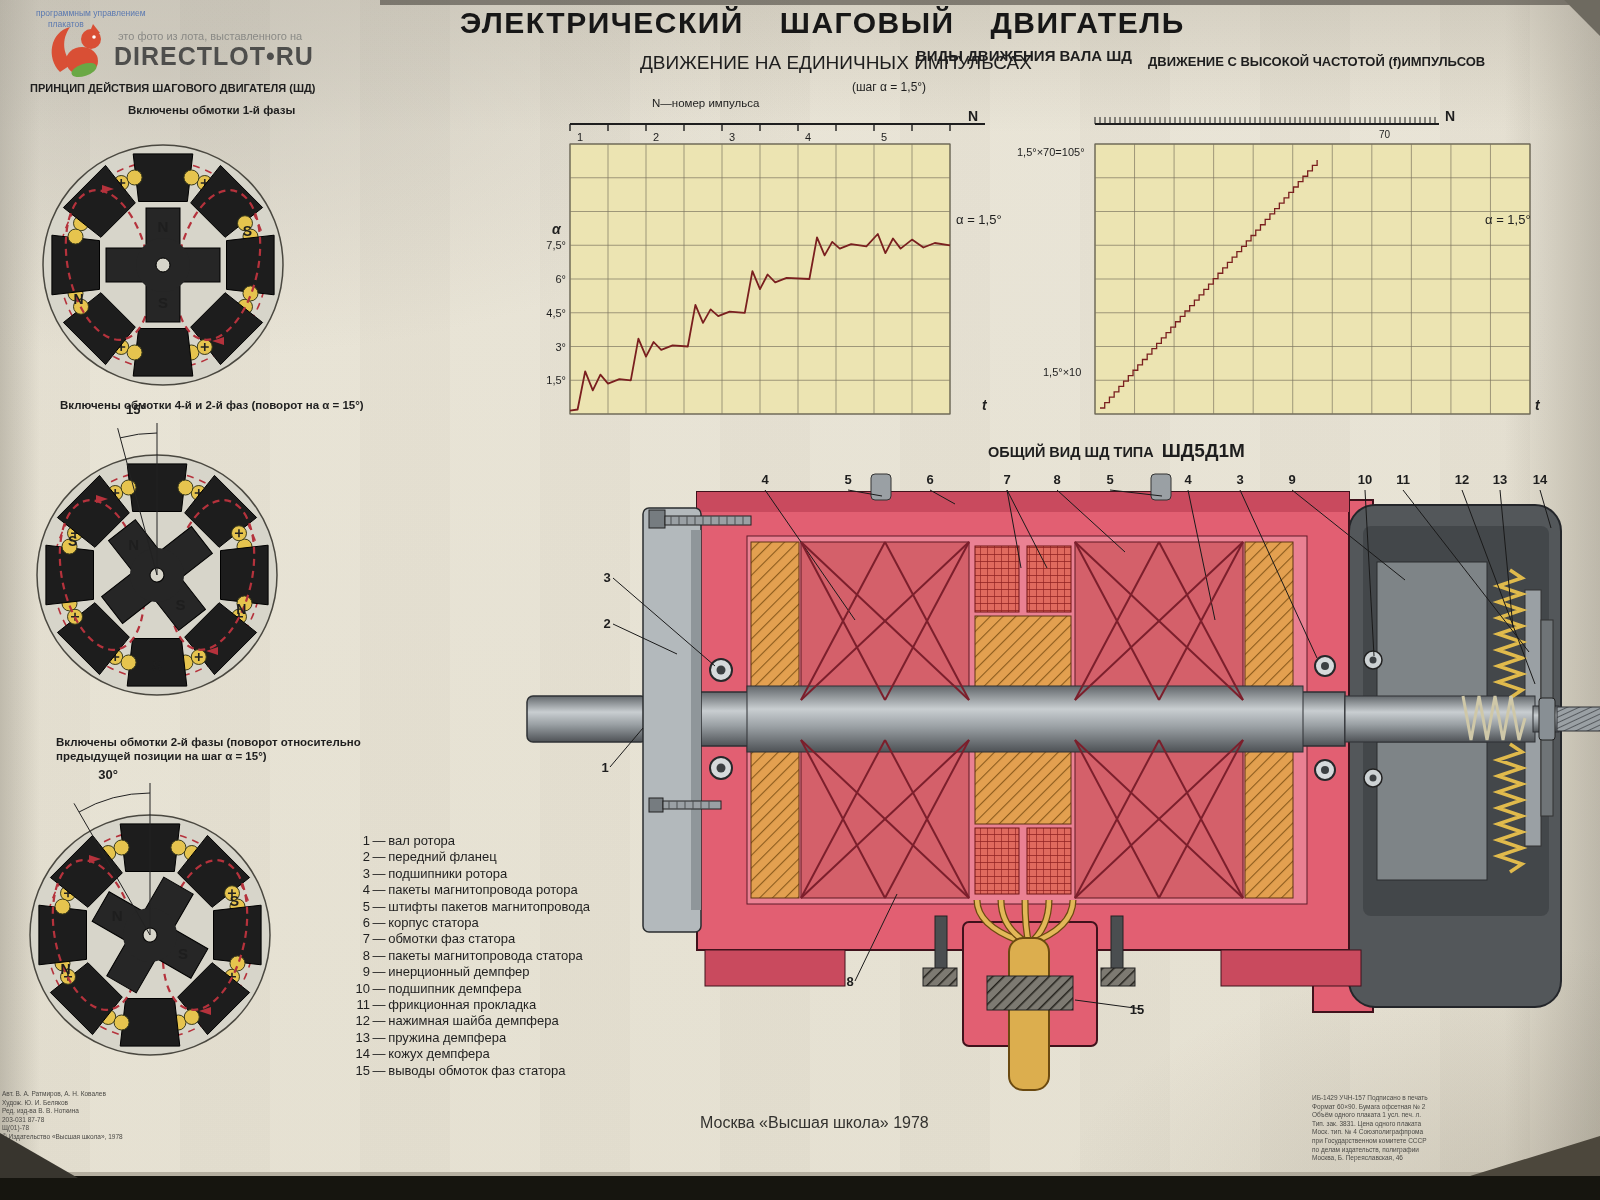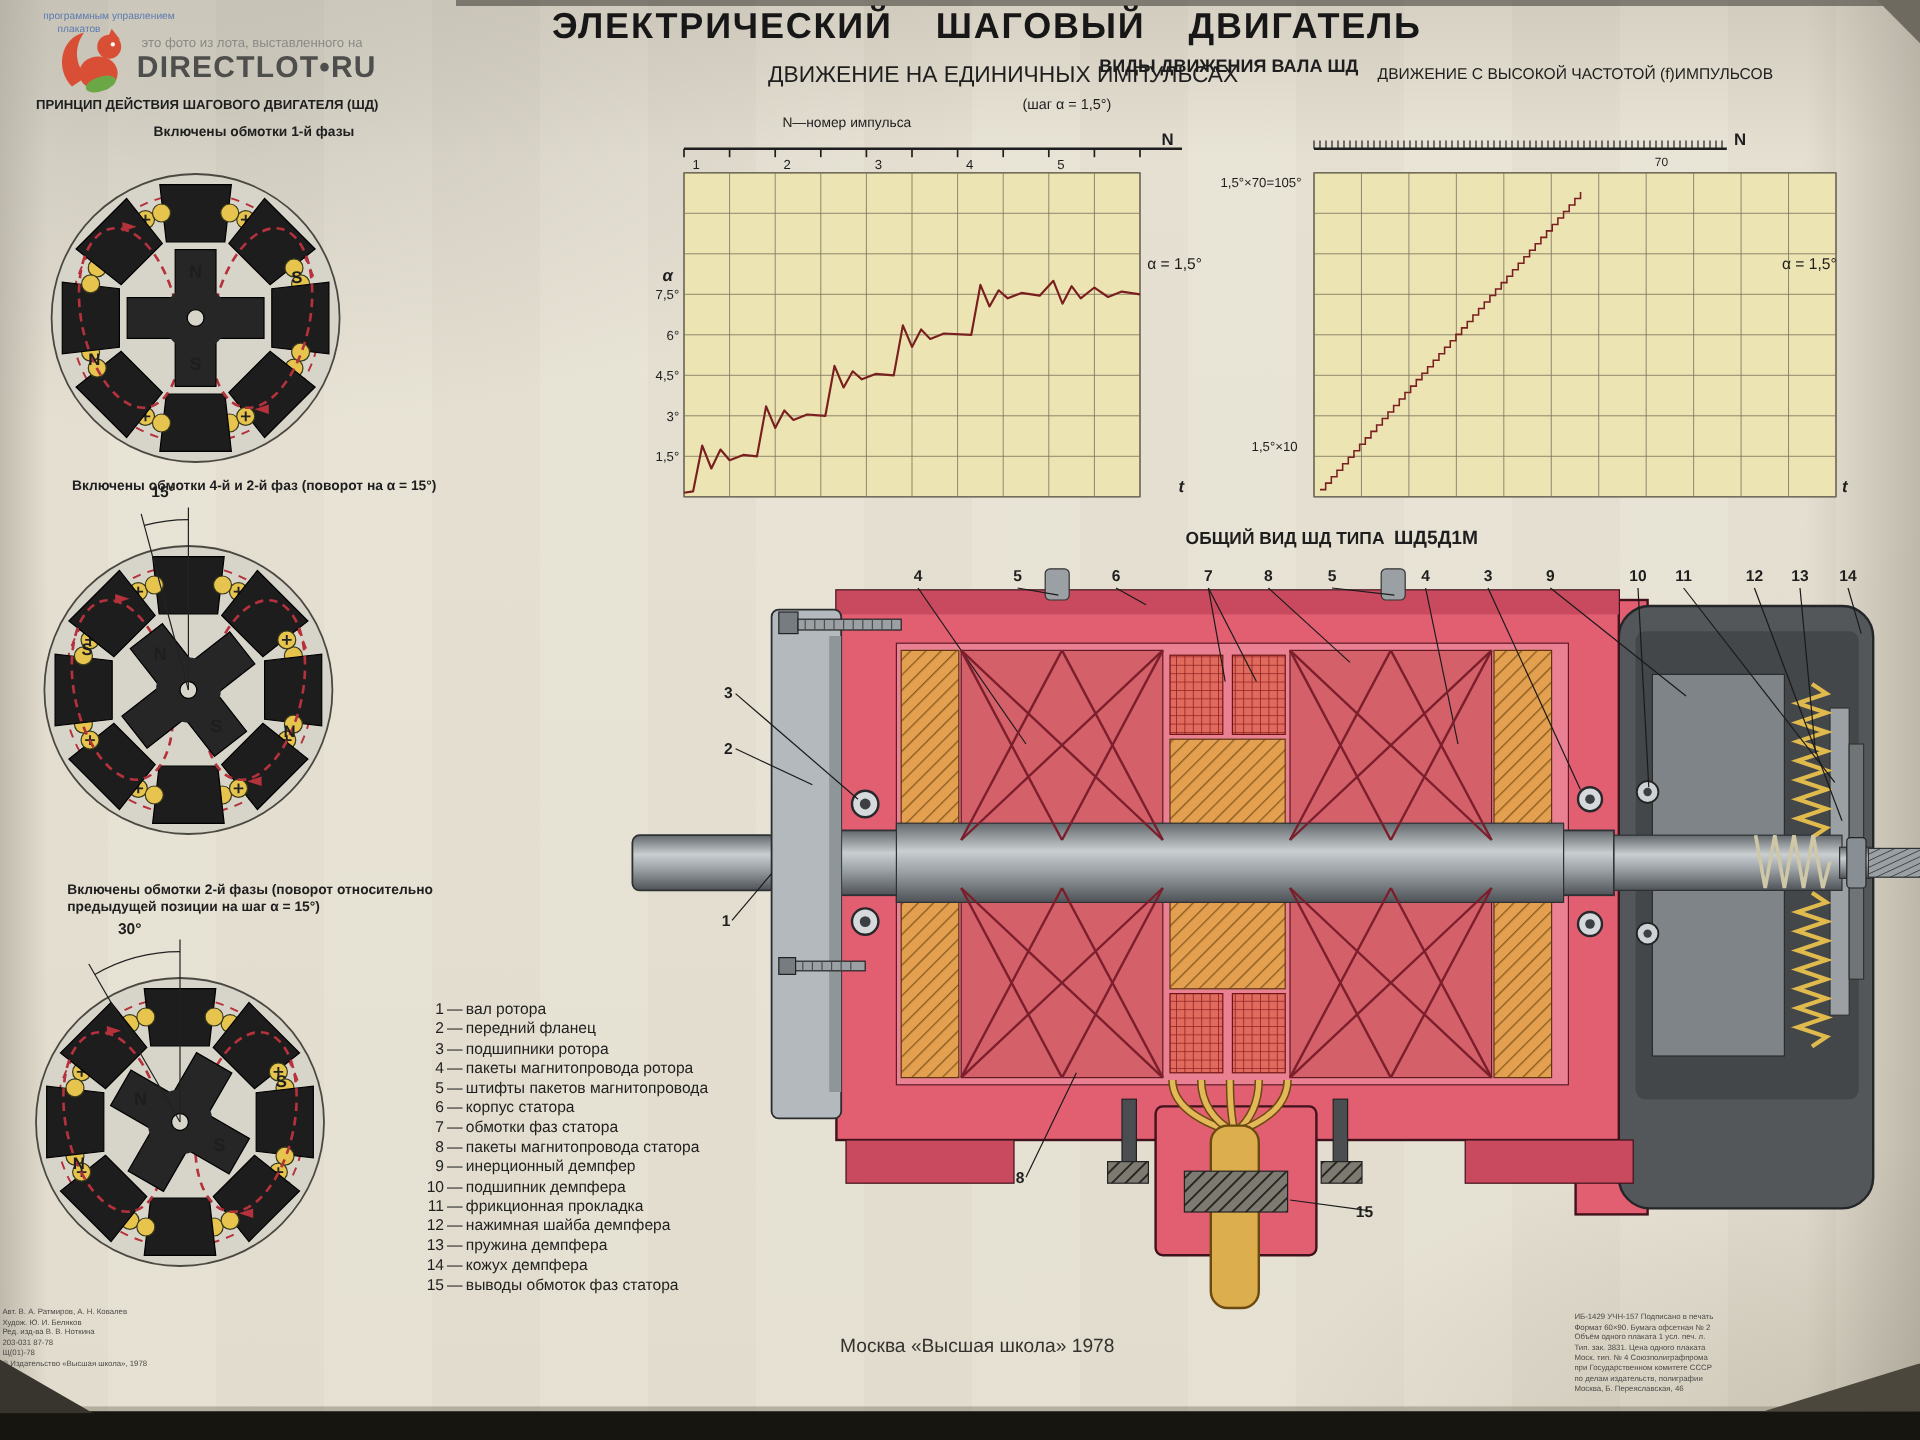--- a/index.html
+++ b/index.html
@@ -18,25 +18,25 @@
   .txt{position:absolute;color:#1e1e1e;white-space:nowrap;}
   #title{left:460px;top:6px;width:660px;font-size:30px;font-weight:bold;
     letter-spacing:1.5px;word-spacing:26px;color:#171717;white-space:nowrap;}
   #principle-heading{left:30px;top:82px;font-size:11px;font-weight:bold;}
   .cap{font-size:11.5px;font-weight:bold;z-index:5;margin-left:44px;}
   #cap1{left:84px;top:104px;}
   #cap2{left:16px;top:399px;width:330px;white-space:normal;}
   #cap3{left:12px;top:736px;width:316px;white-space:normal;line-height:13.5px;}
   #c1-title{left:640px;top:52px;font-size:19px;font-weight:normal;}
   #center-heading{left:916px;top:47px;font-size:15px;font-weight:bold;}
-  #c2-title{left:1148px;top:54px;font-size:13px;font-weight:normal;}
+  #c2-title{left:1148px;top:54px;font-size:13px;font-weight:bold;}
   #c1-subtitle{left:852px;top:80px;font-size:12px;}
   #c1-xlabel{left:652px;top:97px;font-size:11.5px;}
   #gv-heading{left:988px;top:440px;font-size:14.5px;font-weight:bold;}
-  #gv-heading .gvtype{font-size:16px;margin-left:8px;}
+  #gv-heading .gvtype{font-size:19px;margin-left:8px;}
   #legend{left:350px;top:833px;font-size:13px;line-height:16.4px;color:#1f1f1f;}
   #legend .row{white-space:nowrap;}
   #legend .lnum{display:inline-block;width:20px;text-align:right;}
   #imprint{left:700px;top:1114px;font-size:16px;color:#33322f;}
   .colophon{font-size:6.5px;line-height:8.6px;color:#4b4a46;}
   #colophon-left{left:2px;top:1090px;width:200px;}
   #colophon-right{left:1312px;top:1094px;width:258px;}
   #corner-note{left:36px;top:8px;font-size:8.5px;color:#5b79b0;line-height:11px;}
   #corner-note div:nth-child(2){margin-left:12px;}
   #wm-note{left:118px;top:30px;font-size:11px;color:#8a8a86;}

